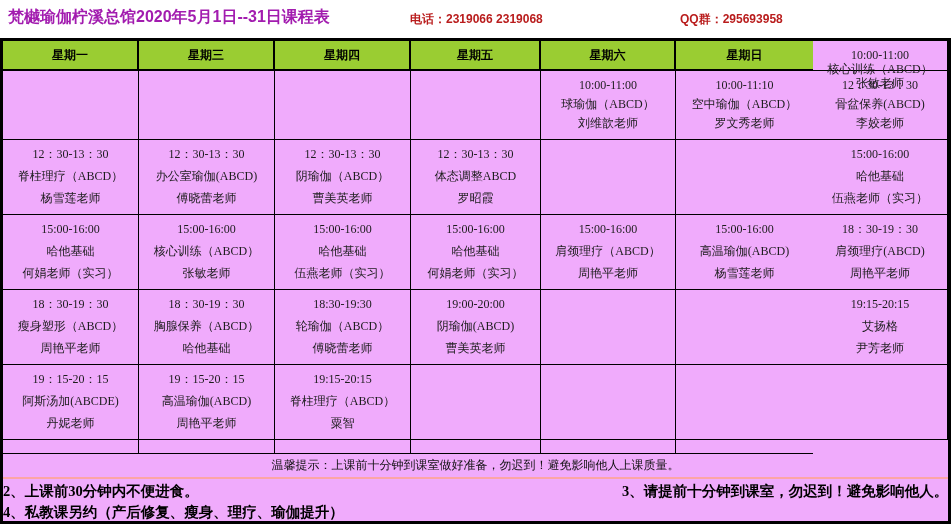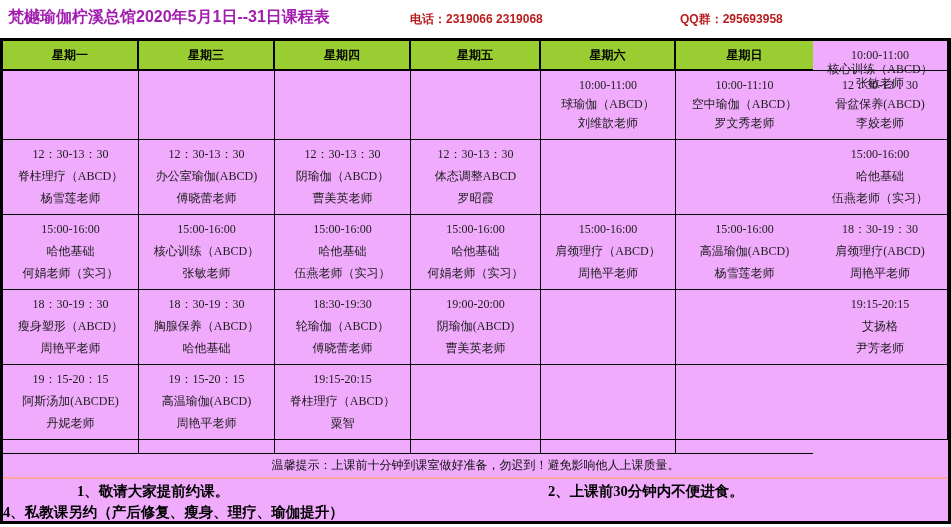--- a/index.html
+++ b/index.html
@@ -256,17 +256,17 @@
     </div>
     <div class="ecell"></div>
     <div class="ecell"></div>
     <div class="ecell"></div>
     <div class="ecell"></div>
     <div class="ecell"></div>
     <div class="ecell"></div>
     <div class="ecell lastcol"></div>
     <div class="notice">温馨提示：上课前十分钟到课室做好准备，勿迟到！避免影响他人上课质量。</div>
     <div class="notes">
-      <div class="note c1">1、敬请大家提前约课。</div>
       <div class="note c2">2、上课前30分钟内不便进食。</div>
+      <div class="note c1">3、请提前十分钟到课室，勿迟到！避免影响他人。</div>
       <div class="note c2">4、私教课另约（产后修复、瘦身、理疗、瑜伽提升）</div>
     </div>
   </div>
 
 </body></html>

